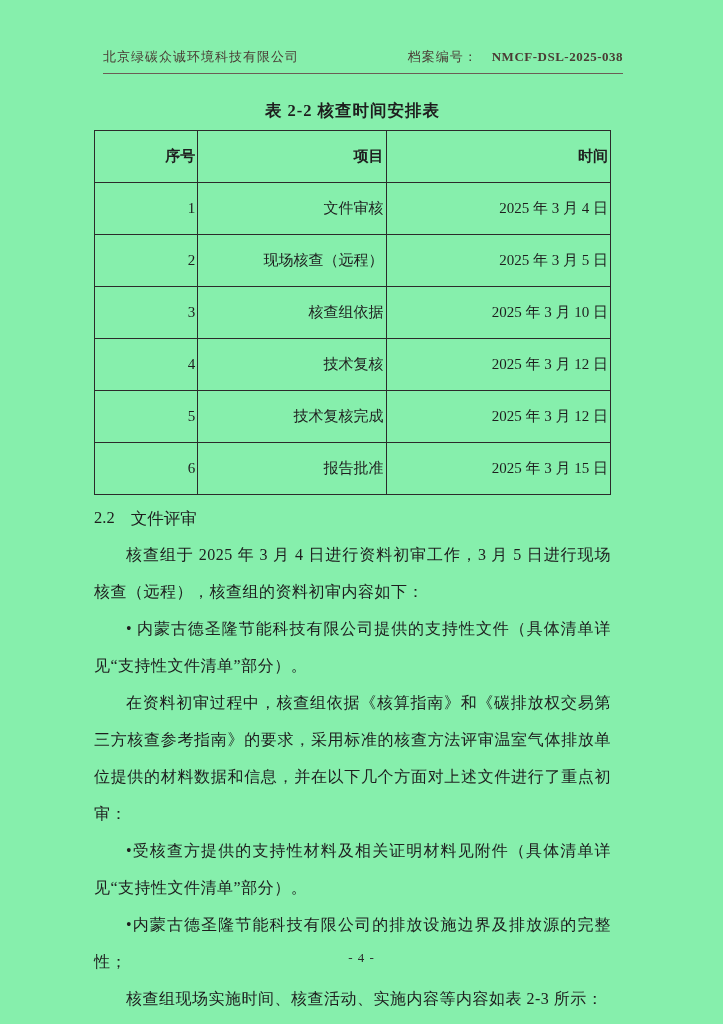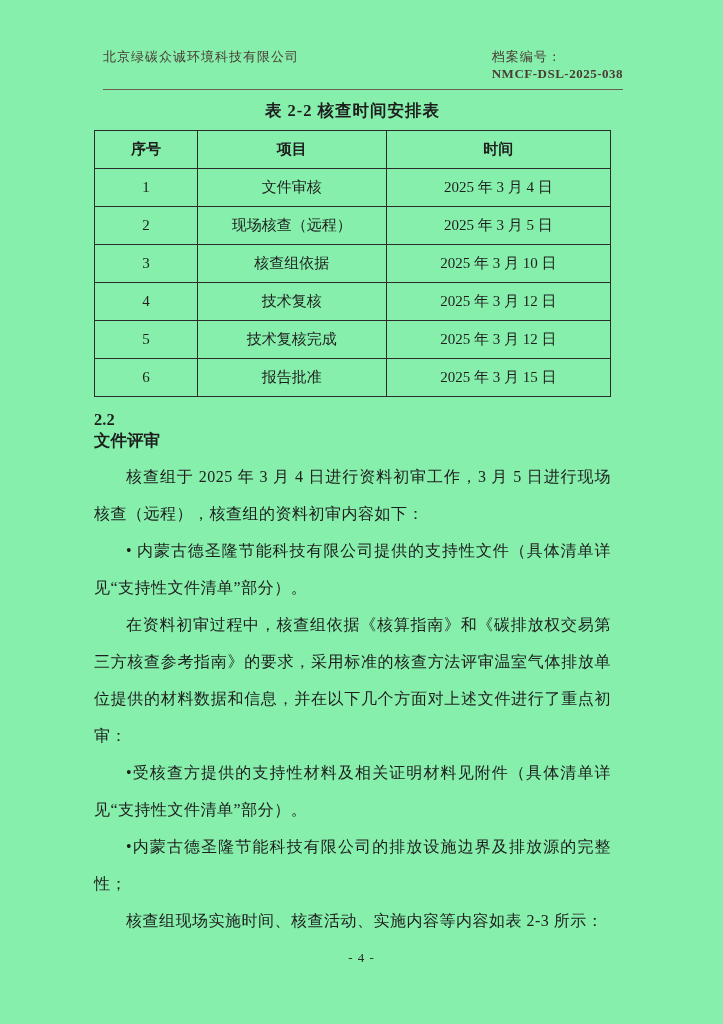--- a/index.html
+++ b/index.html
@@ -25,21 +25,21 @@
     top: 48px;
     display: flex;
     justify-content: space-between;
     align-items: baseline;
     padding-bottom: 7px;
     border-bottom: 1.5px solid #6b5d55;
     font-size: 13px;
     color: #4a3c34;
     letter-spacing: 1px;
   }
-  .doc-header .archive { display: flex; align-items: flex-start; flex-direction: column; }
+  .doc-header .archive { display: flex; align-items: center; }
   .doc-header .archive-label { margin-right: 14px; }
   .doc-header .archive-number {
     font-weight: bold;
     letter-spacing: 0.5px;
     font-family: "Liberation Serif", serif;
   }
   
   .content {
     position: absolute;
     left: 94px;
@@ -56,37 +56,36 @@
   }
   table.schedule {
     width: 100%;
     border-collapse: collapse;
     table-layout: fixed;
     font-size: 15px;
   }
   table.schedule th, table.schedule td {
     border: 1px solid #2b2b2b;
     height: 25px;
-    text-align: center;
+    text-align: right;
     vertical-align: middle;
-    padding: 9px 2px;
+    padding: 16px 2px;
     font-weight: normal;
   }
   table.schedule th { font-weight: bold; }
   .col-no   { width: 20%; }
   .col-item { width: 36.5%; }
   .col-time { width: 43.5%; }
   
   .section-heading {
-    font-weight: bold;
+    font-weight: normal;
     font-size: 16.5px;
     margin-top: 13px;
     margin-bottom: 6px;
     display: flex;
-    flex-direction: column;
   }
   .section-heading .sec-num { margin-right: 16px; }
   .section-heading.indented { padding-left: 42px; margin-top: 12px; margin-bottom: 8px; }
   .para {
     font-size: 16px;
     line-height: 37px;
     text-align: justify;
     text-indent: 2em;
     letter-spacing: 0.5px;
   }

